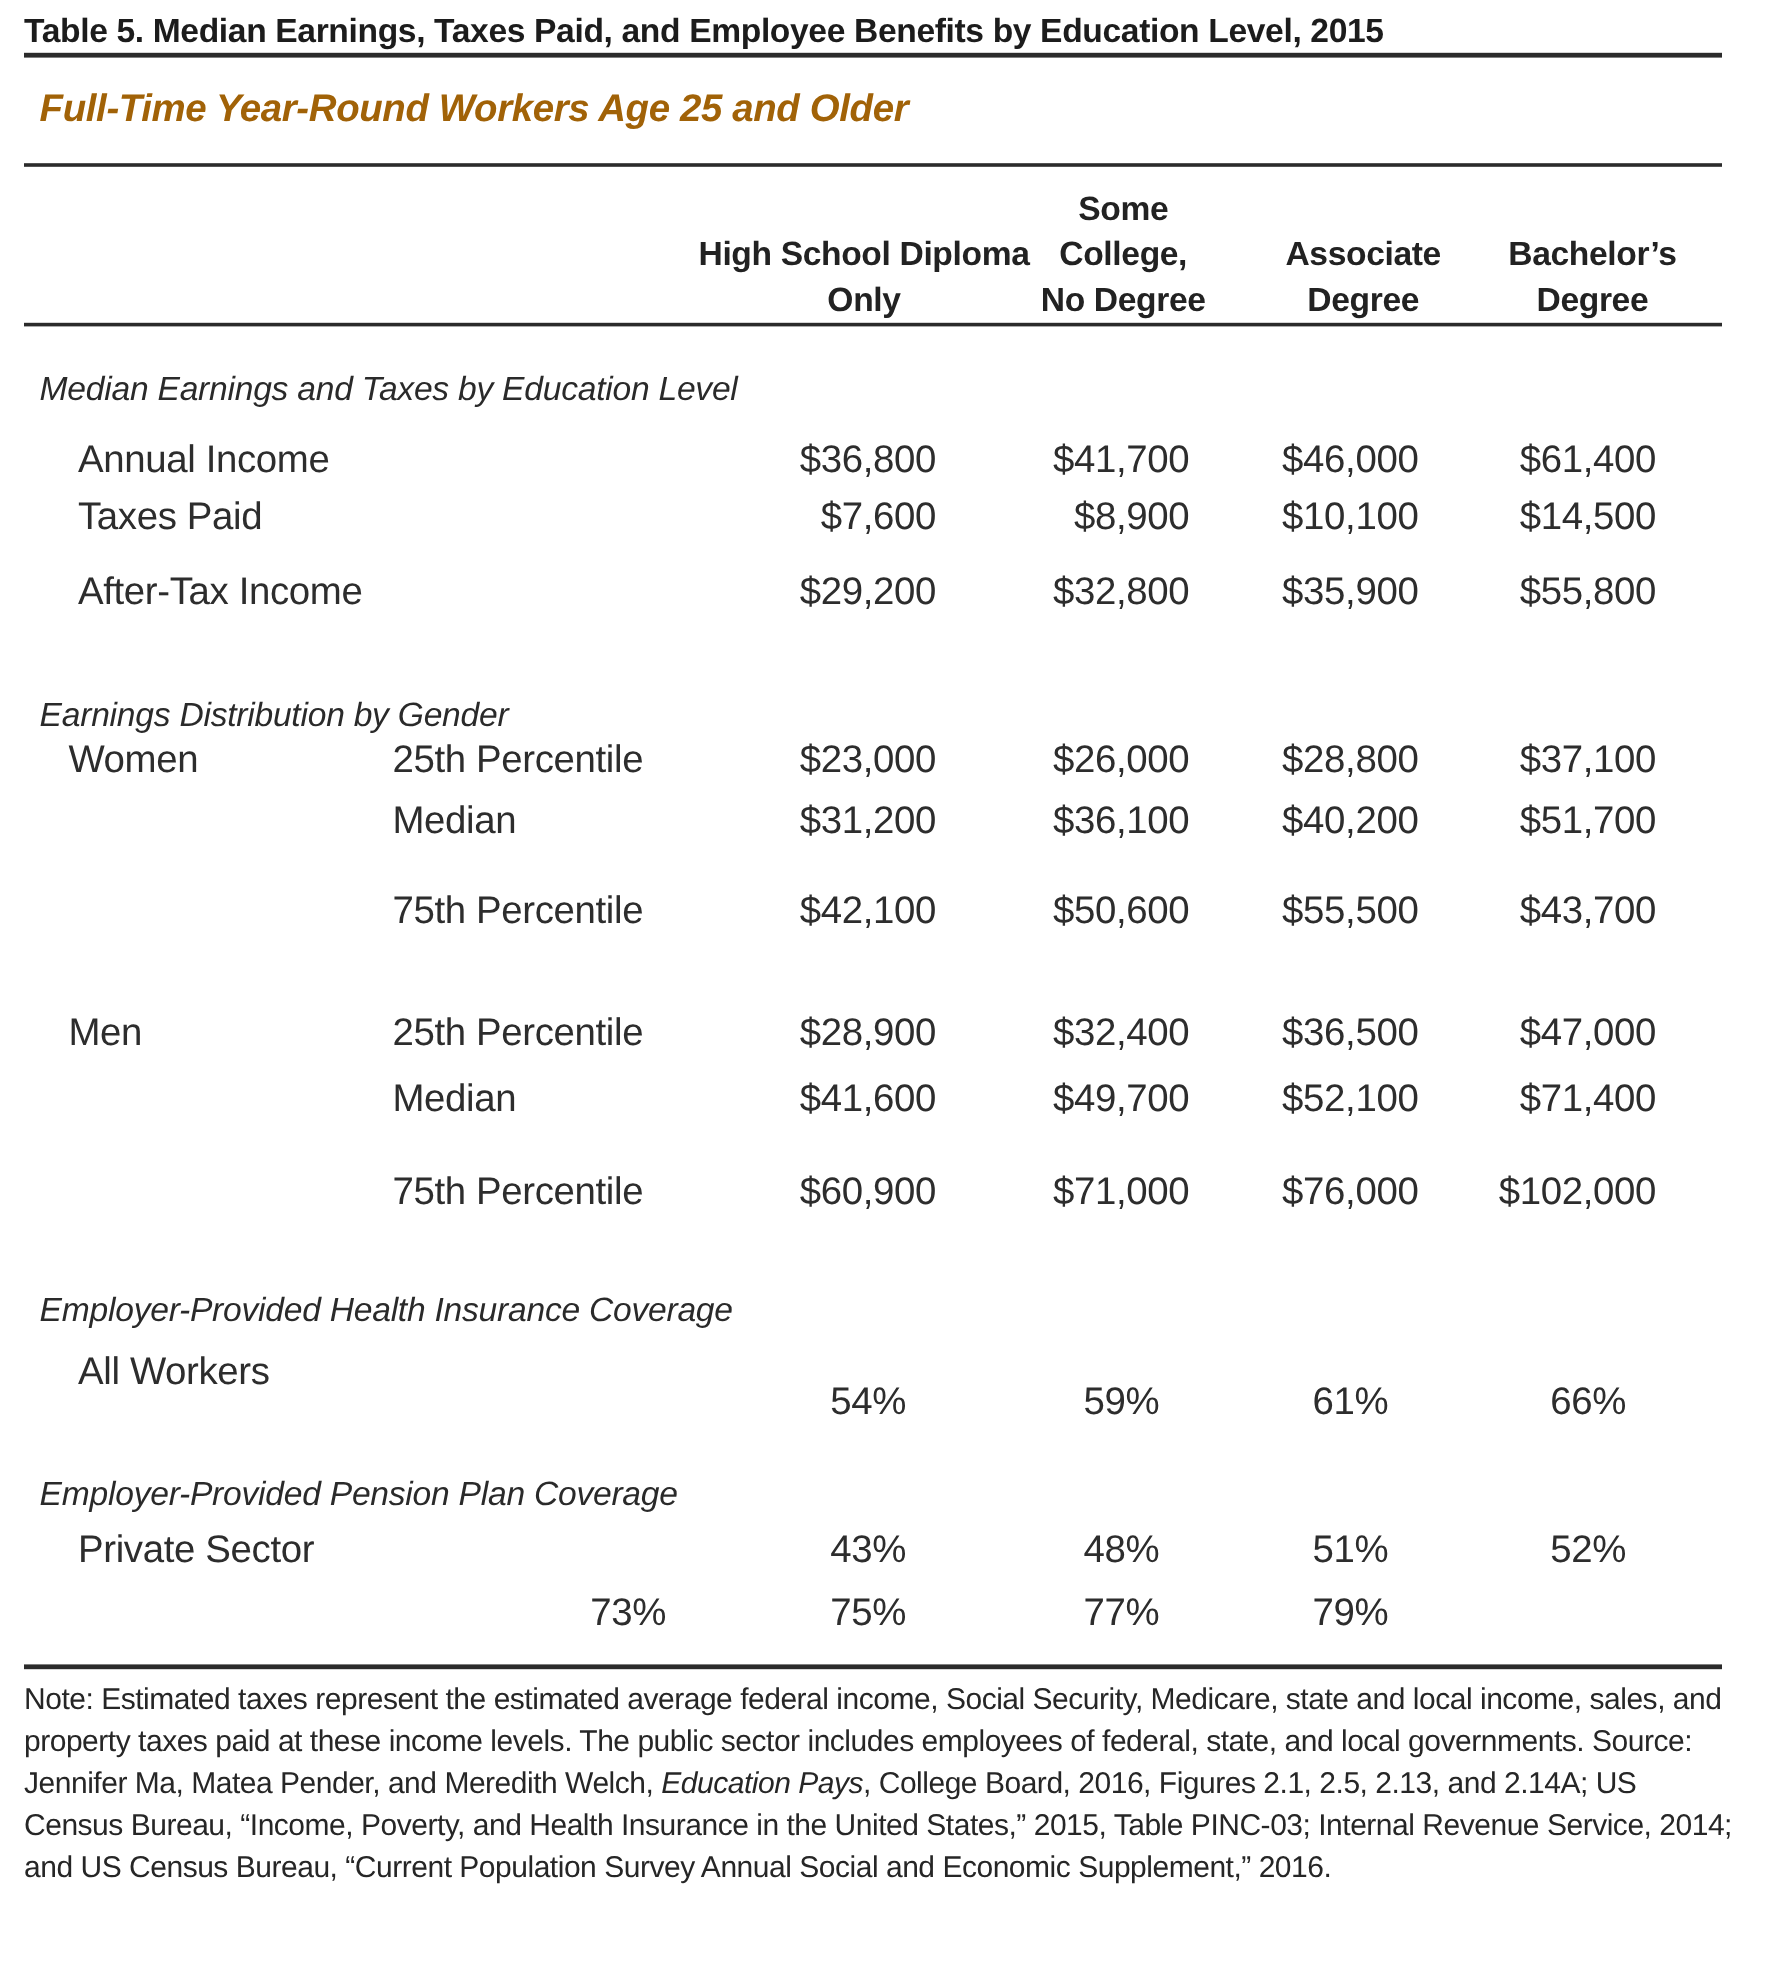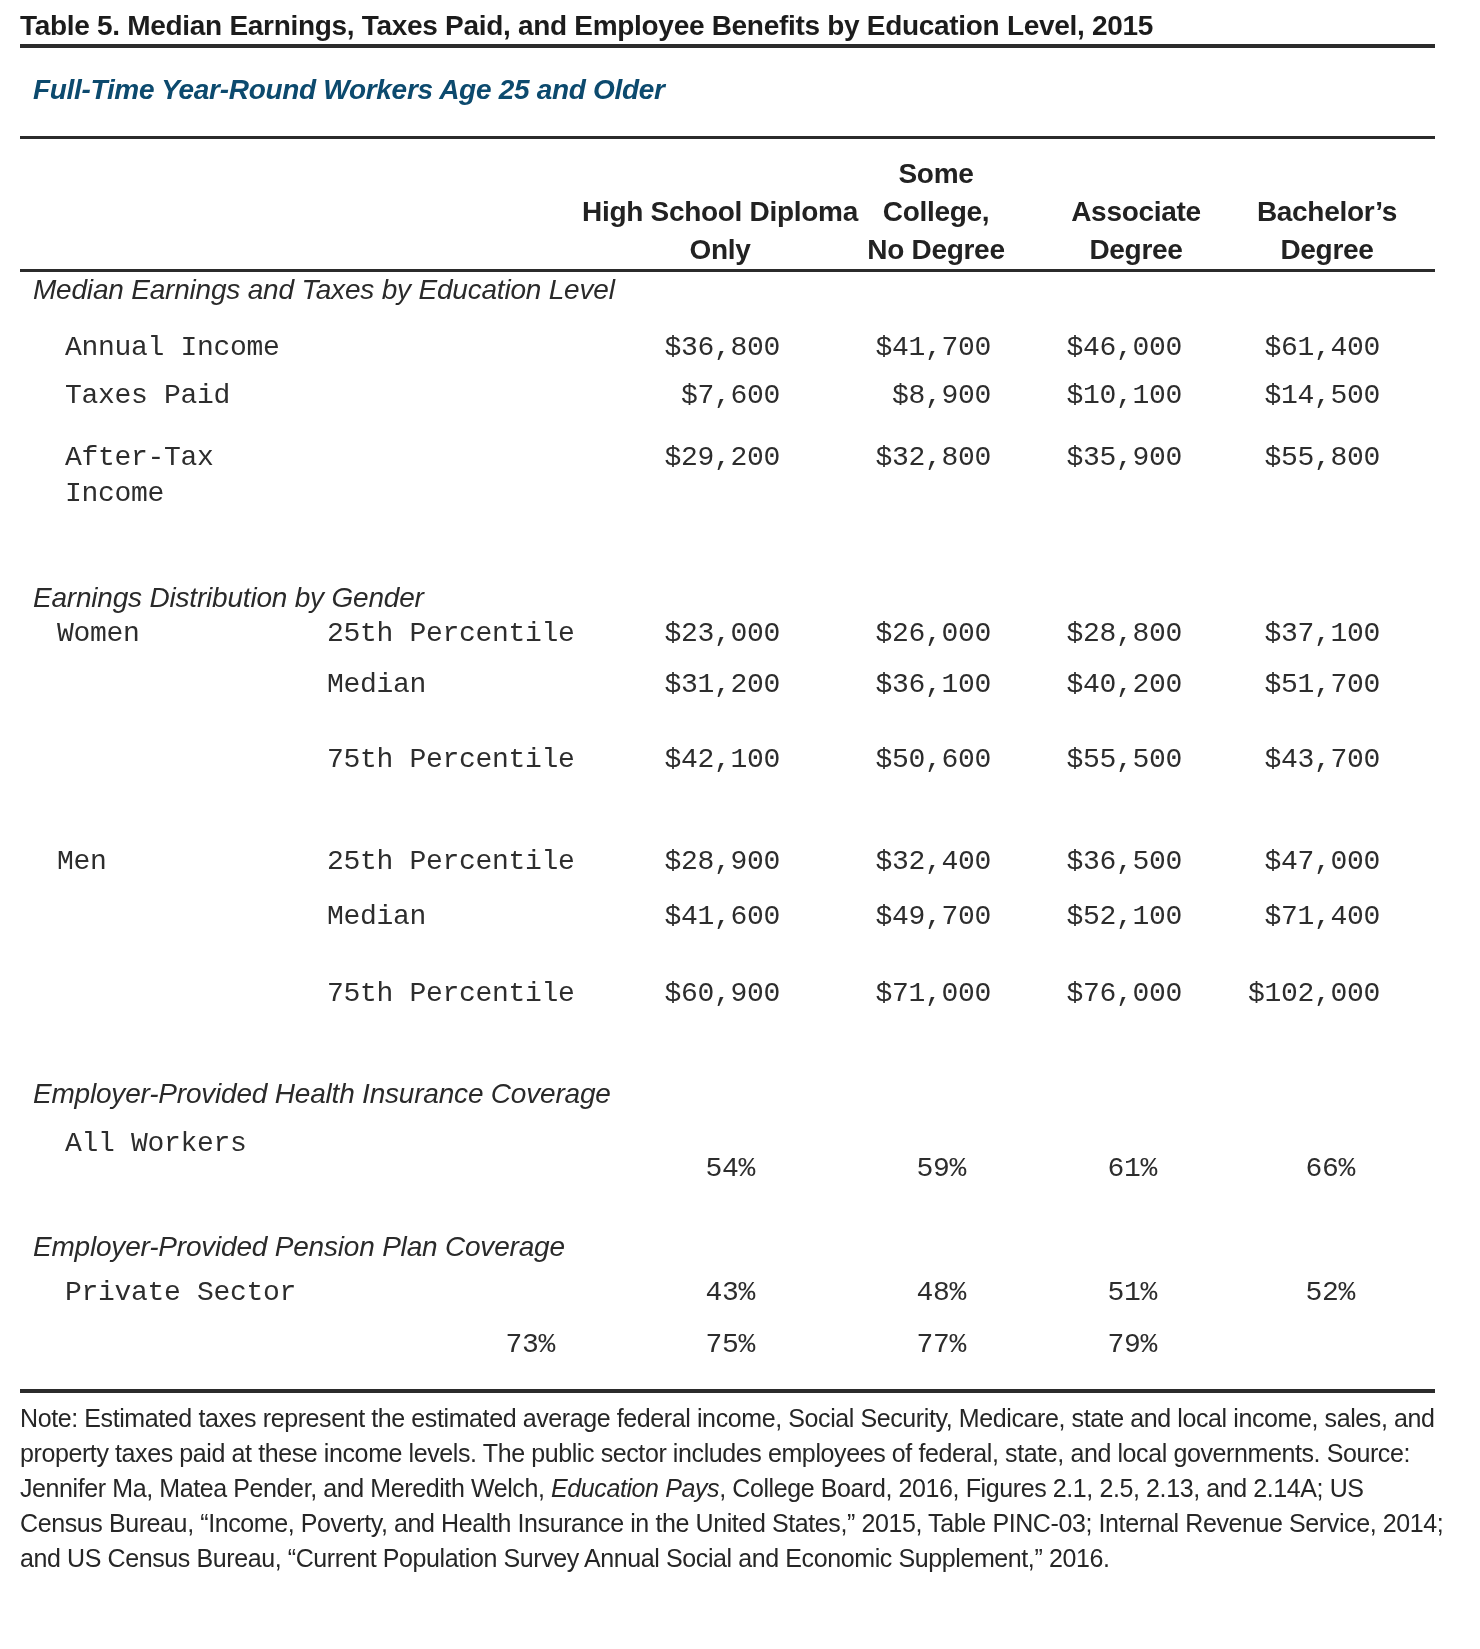--- a/index.html
+++ b/index.html
@@ -29,25 +29,25 @@
     width: 1415px;
     background: #2b2b2b;
   }
   .rule-thick { height: 4px; }
   .rule-thin  { height: 3px; }
   .rule-a { margin-top: 0px; }
   .rule-b { margin-top: 28px; }
   .rule-d { margin-top: 26px; }
   .subtitle {
     margin: 24px 0 0 33px;
-    font-size: 28px;
+    font-size: 32px;
     font-weight: bold;
     font-style: italic;
     line-height: 36px;
-    color: #0c4a6e;
+    color: #a16207;
     letter-spacing: -0.3px;
   }
   .col-headers {
     position: relative;
     height: 130px;
   }
   .col-head {
     position: absolute;
     bottom: 0;
     width: 300px;
@@ -67,36 +67,35 @@
     font-size: 28px;
     font-style: italic;
     line-height: 36px;
     color: #2a2a2a;
     letter-spacing: -0.2px;
   }
   .row {
     display: grid;
     grid-template-columns: 307px 253px 200px 211px 191px 198px;
     margin-left: 20px;
-    font-size: 28px;
-    line-height: 36px;
-    letter-spacing: -0.3px;
-    font-family: Liberation Mono, monospace;
+    font-size: 32px;
+    line-height: 36px;
+    letter-spacing: -0.3px;
   }
   .c-label   { padding-left: 45px; }
   .c-gender  { padding-left: 37px; }
   .c-sub     { }
   .v {
     text-align: right;
     white-space: nowrap;
   }
   .v.pct { padding-right: 25px; }
   .v.late { padding-top: 25px; }
   
-  .mt-s1head { }
+  .mt-s1head { margin-top: 34px; }
   .mt-r1 { margin-top: 22px; }
   .mt-r2 { margin-top: 12px; }
   .mt-r3 { margin-top: 26px; }
   .mt-s2head { margin-top: 68px; }
   .mt-w1 { }
   .mt-w2 { margin-top: 15px; }
   .mt-w3 { margin-top: 39px; }
   .mt-m1 { margin-top: 66px; }
   .mt-m2 { margin-top: 19px; }
   .mt-m3 { margin-top: 41px; }

